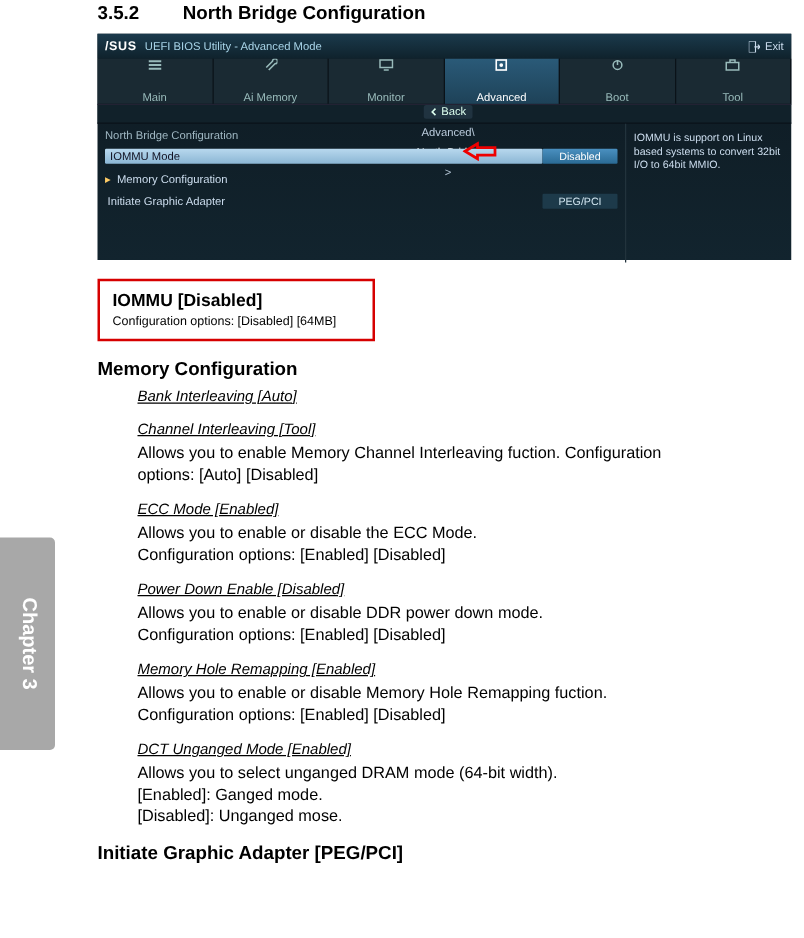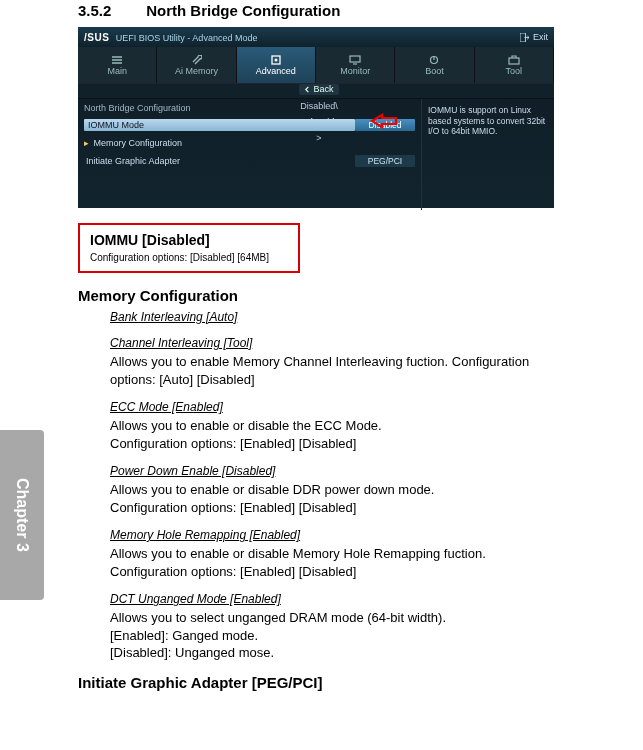--- a/index.html
+++ b/index.html
@@ -35,21 +35,21 @@
   }
   .section-header {
     font-weight: bold;
     font-size: 15px;
     margin-bottom: 8px;
   }
   .section-header .num { display:inline-block; width:64px; }
 
   
   .bios {
-    width: 476px;
+    width: 555px;
     height: 181px;
     background: linear-gradient(#0e1a22, #12242e);
     color: #cde;
     font-size: 9px;
     position: relative;
     font-family: Arial, sans-serif;
     margin-bottom: 15px;
   }
   .bios-titlebar {
     height: 20px;
@@ -66,21 +66,21 @@
     display: flex;
     background: #1a2a33;
     height: 36px;
   }
   .bios-tab {
     flex: 1;
     border-right: 1px solid #0a1218;
     display: flex;
     flex-direction: column;
     align-items: center;
-    justify-content: center;
+    justify-content: space-between;
     color: #9bb;
     gap:1px;
   }
   .bios-tab.active {
     background: linear-gradient(#2a5a78, #1e4258);
     color: #fff;
   }
   .bios-tab .ico { width:12px; height:10px; display:block; }
   .bios-crumb {
     height: 14px;
@@ -212,33 +212,33 @@
             <path d="M1 2h10M1 5h10M1 8h10" stroke="#9bb" stroke-width="1.5"></path>
           </svg>
         <span>Main</span>
       </div>
       <div class="bios-tab">
         <svg class="ico" viewBox="0 0 12 10">
             <path d="M3 7 L8 2 A2 2 0 1 1 10 4 L5 9" fill="none" stroke="#9bb" stroke-width="1.3"></path>
           </svg>
         <span>Ai Memory</span>
       </div>
+      <div class="bios-tab">
+        <svg class="ico" viewBox="0 0 12 10">
+            <rect x="1" y="1" width="10" height="6" fill="none" stroke="#9bb" stroke-width="1.2"></rect>
+            <path d="M4 9h4" stroke="#9bb" stroke-width="1.2"></path>
+          </svg>
+        <span>Monitor</span>
+      </div>
       <div class="bios-tab active">
         <svg class="ico" viewBox="0 0 12 10">
             <rect x="2" y="1" width="8" height="8" fill="none" stroke="#fff" stroke-width="1.3"></rect>
             <circle cx="6" cy="5" r="1.5" fill="#fff"></circle>
           </svg>
         <span>Advanced</span>
-      </div>
-      <div class="bios-tab">
-        <svg class="ico" viewBox="0 0 12 10">
-            <rect x="1" y="1" width="10" height="6" fill="none" stroke="#9bb" stroke-width="1.2"></rect>
-            <path d="M4 9h4" stroke="#9bb" stroke-width="1.2"></path>
-          </svg>
-        <span>Monitor</span>
       </div>
       <div class="bios-tab">
         <svg class="ico" viewBox="0 0 12 10">
             <circle cx="6" cy="5" r="3.5" fill="none" stroke="#9bb" stroke-width="1.2"></circle>
             <path d="M6 1v4" stroke="#9bb" stroke-width="1.2"></path>
           </svg>
         <span>Boot</span>
       </div>
       <div class="bios-tab">
         <svg class="ico" viewBox="0 0 12 10">
@@ -249,21 +249,21 @@
       </div>
     </div>
 
     <div class="bios-crumb">
       <span class="back-btn">
         <svg width="7" height="7" viewBox="0 0 8 8">
             <path d="M5 1 L2 4 L5 7" fill="none" stroke="#dfe" stroke-width="1.4"></path>
           </svg>
         <span>Back</span>
       </span>
-      <span>Disabled\</span>
+      <span>Advanced\</span>
       <span style="color:#fff">North Bridge</span>
       <span>&gt;</span>
     </div>
 
     <div class="bios-body">
       <div class="bios-left">
         <div class="bios-group-title">North Bridge Configuration</div>
         <div class="bios-row selected">
           <span class="label">IOMMU Mode</span>
           <span class="val">Disabled</span>

